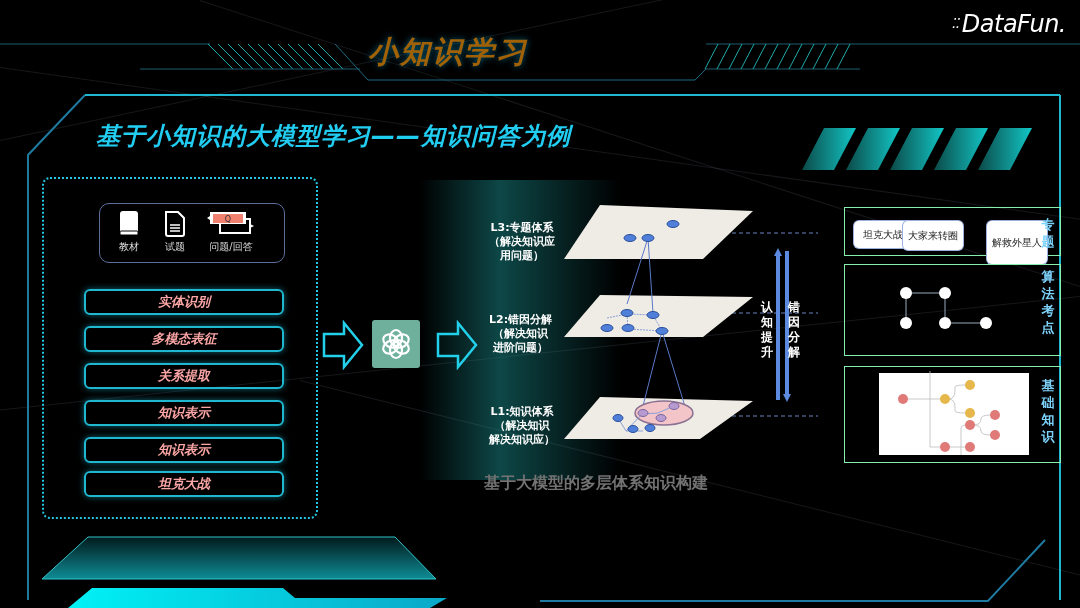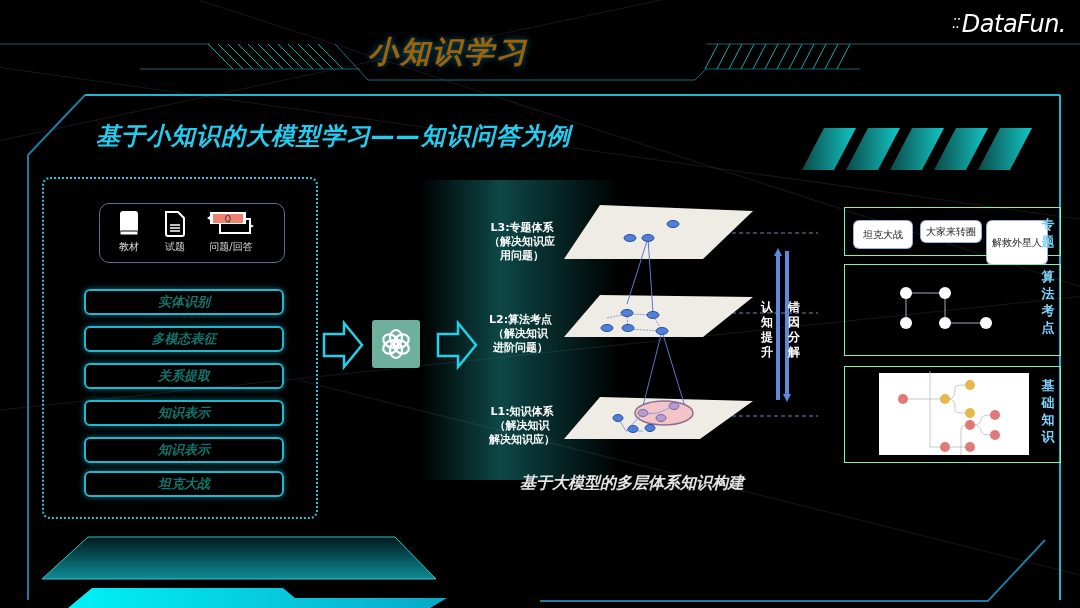--- a/index.html
+++ b/index.html
@@ -6,29 +6,29 @@
   body{width:1080px;height:608px;overflow:hidden;background:#000;position:relative;font-family:"DejaVu Sans","Liberation Sans",sans-serif;}
   .abs{position:absolute;}
   .bgline{position:absolute;height:1px;background:rgba(120,130,150,0.18);transform-origin:0 0;}
   .title{left:0;width:896px;top:32px;text-align:center;font-size:30px;font-weight:bold;font-style:italic;color:#a16207;letter-spacing:2px;text-shadow:0 0 6px rgba(0,200,255,0.5);}
   .subtitle{left:96px;top:120px;font-size:24px;font-weight:bold;font-style:italic;color:#22cdf2;letter-spacing:1px;}
   .logo{right:14px;top:10px;color:#fff;font-size:24px;font-style:italic;font-weight:normal;letter-spacing:-0.5px;}
   .logo .dots{font-size:14px;color:#fff;margin-right:2px;vertical-align:4px;}
   .leftbox{left:42px;top:177px;width:272px;height:338px;border:2px dotted #22c7e0;border-radius:8px;}
   .iconbox{left:99px;top:203px;width:184px;height:58px;border:1px solid #5a6f9a;border-radius:10px;}
   .iconitem{position:absolute;top:6px;text-align:center;color:#ddd;font-size:10px;width:50px;}
-  .step{left:84px;width:196px;height:22px;border:2px solid #1fb8d0;border-radius:6px;box-shadow:0 0 6px rgba(30,200,230,0.5);color:#0f766e;font-weight:bold;font-style:italic;font-size:13px;text-align:center;line-height:22px;}
+  .step{left:84px;width:196px;height:22px;border:2px solid #1fb8d0;border-radius:6px;box-shadow:0 0 6px rgba(30,200,230,0.5);color:#fca5a5;font-weight:bold;font-style:italic;font-size:13px;text-align:center;line-height:22px;}
   .arrow{position:absolute;}
   .gptlogo{left:372px;top:320px;width:48px;height:48px;background:#6fb09d;border-radius:3px;display:flex;align-items:center;justify-content:center;}
   .layerlbl{position:absolute;color:#fff;font-size:11px;font-weight:bold;line-height:14px;text-align:center;}
   .vtext{position:absolute;color:#fff;font-size:12px;font-weight:bold;width:14px;line-height:15px;text-align:center;}
   .rbox{position:absolute;border:1px solid #86efac;margin-left:26px;}
   .tag{position:absolute;background:#fff;border-radius:5px;color:#222;font-size:10px;text-align:center;display:flex;align-items:center;justify-content:center;line-height:12px;box-shadow:0 0 0 1px #9cb0e0;}
   .rlabel{position:absolute;color:#7dd3fc;font-size:13px;font-weight:bold;width:16px;line-height:17px;text-align:center;}
-  .caption{left:520px;top:473px;font-size:16px;font-weight:bold;font-style:italic;color:#e5e5e5;}
+  .caption{left:484px;top:473px;font-size:16px;font-weight:bold;color:#737373;}
 </style>
 </head>
 <body>
 
 <div class="bgline" style="left:-50px;top:60px;width:1300px;transform:rotate(8deg);"></div>
 <div class="bgline" style="left:0;top:140px;width:1300px;transform:rotate(-12deg);"></div>
 <div class="bgline" style="left:200px;top:0;width:1100px;transform:rotate(18deg);"></div>
 <div class="bgline" style="left:-100px;top:420px;width:1300px;transform:rotate(-6deg);"></div>
 <div class="bgline" style="left:300px;top:380px;width:900px;transform:rotate(14deg);"></div>
 
@@ -170,21 +170,21 @@
     </g>
   </svg>
 </div>
 
 <div class="layerlbl" style="left:489px;top:221px;">
   <div>L3:专题体系</div>
     <div>（解决知识应</div>
     <div>用问题）</div>
 </div>
 <div class="layerlbl" style="left:489px;top:313px;">
-  <div>L2:算法考点</div>
+  <div>L2:错因分解</div>
     <div>（解决知识</div>
     <div>进阶问题）</div>
 </div>
 <div class="layerlbl" style="left:489px;top:405px;">
   <div>L1:知识体系</div>
     <div>（解决知识</div>
     <div>解决知识应）</div>
 </div>
 
 <svg class="abs" style="left:550px;top:205px;" width="210" height="235">
@@ -231,21 +231,21 @@
   <rect x="3" y="6" width="4" height="146" fill="#5b8ae0"></rect>
   <polygon points="5,0 1,8 9,8" fill="#5b8ae0"></polygon>
   <rect x="12" y="3" width="4" height="144" fill="#5b8ae0"></rect>
   <polygon points="14,154 10,146 18,146" fill="#5b8ae0"></polygon>
 </svg>
 <div class="vtext" style="left:760px;top:300px;">认知提升</div>
 <div class="vtext" style="left:787px;top:300px;">错因分解</div>
 
 <div class="rbox" style="left:818px;top:207px;width:215px;height:47px;">
   <div class="tag" style="left:9px;top:13px;width:58px;height:27px;">坦克大战</div>
-  <div class="tag" style="left:76px;top:13px;width:60px;height:21px;">大家来转圈</div>
+  <div class="tag" style="left:58px;top:13px;width:60px;height:29px;">大家来转圈</div>
   <div class="tag" style="left:142px;top:13px;width:60px;height:43px;">解救外星人</div>
 </div>
 <div class="rlabel" style="left:1040px;top:216px;">专题</div>
 
 <div class="rbox" style="left:818px;top:264px;width:215px;height:90px;">
   <svg width="215" height="90">
     <line x1="61" y1="28" x2="100" y2="28" stroke="#9ab" stroke-width="1"></line>
     <line x1="61" y1="28" x2="61" y2="58" stroke="#9ab" stroke-width="1"></line>
     <line x1="100" y1="28" x2="100" y2="58" stroke="#9ab" stroke-width="1"></line>
     <line x1="100" y1="58" x2="141" y2="58" stroke="#9ab" stroke-width="1"></line>

